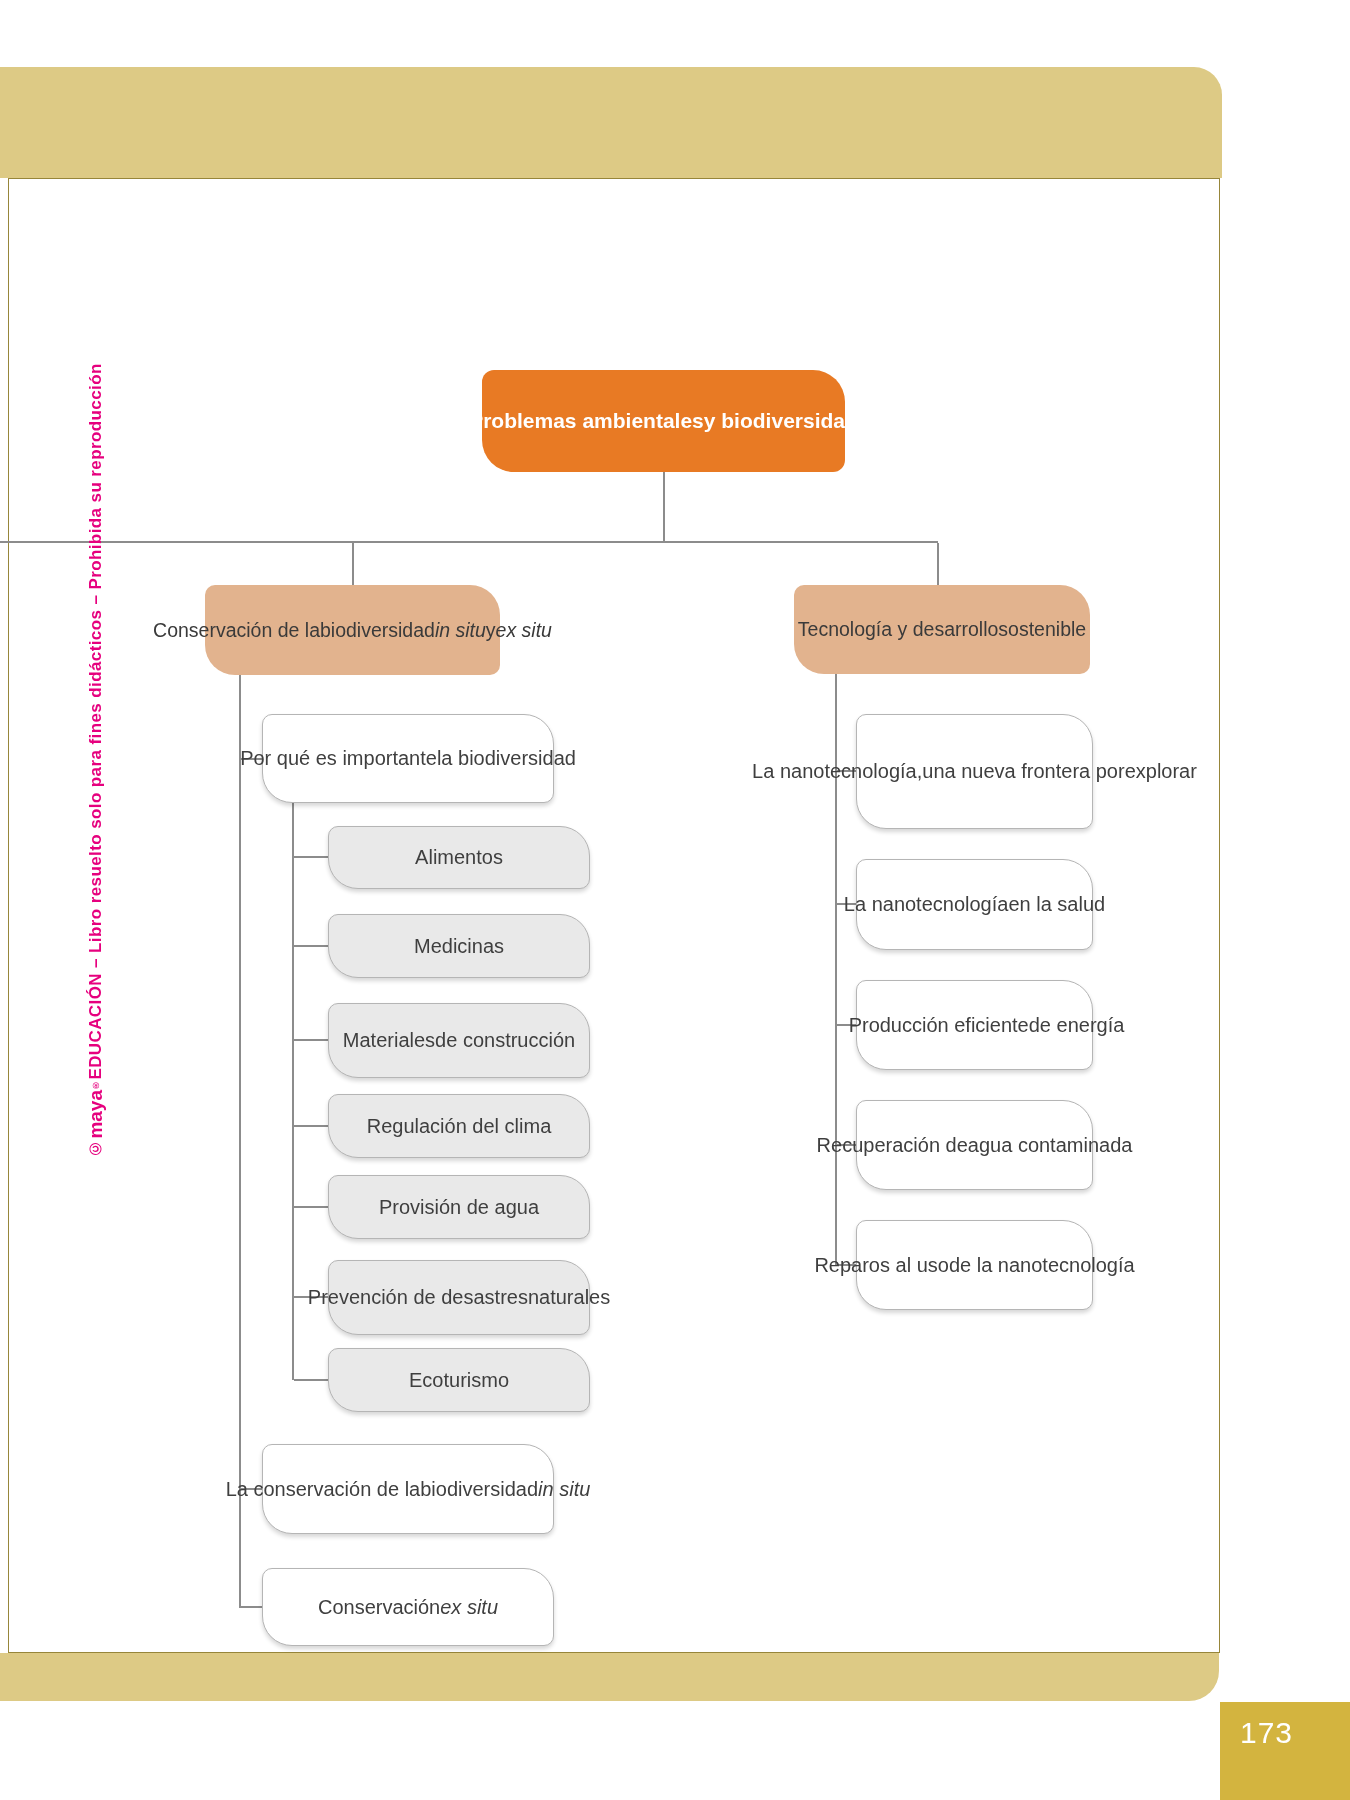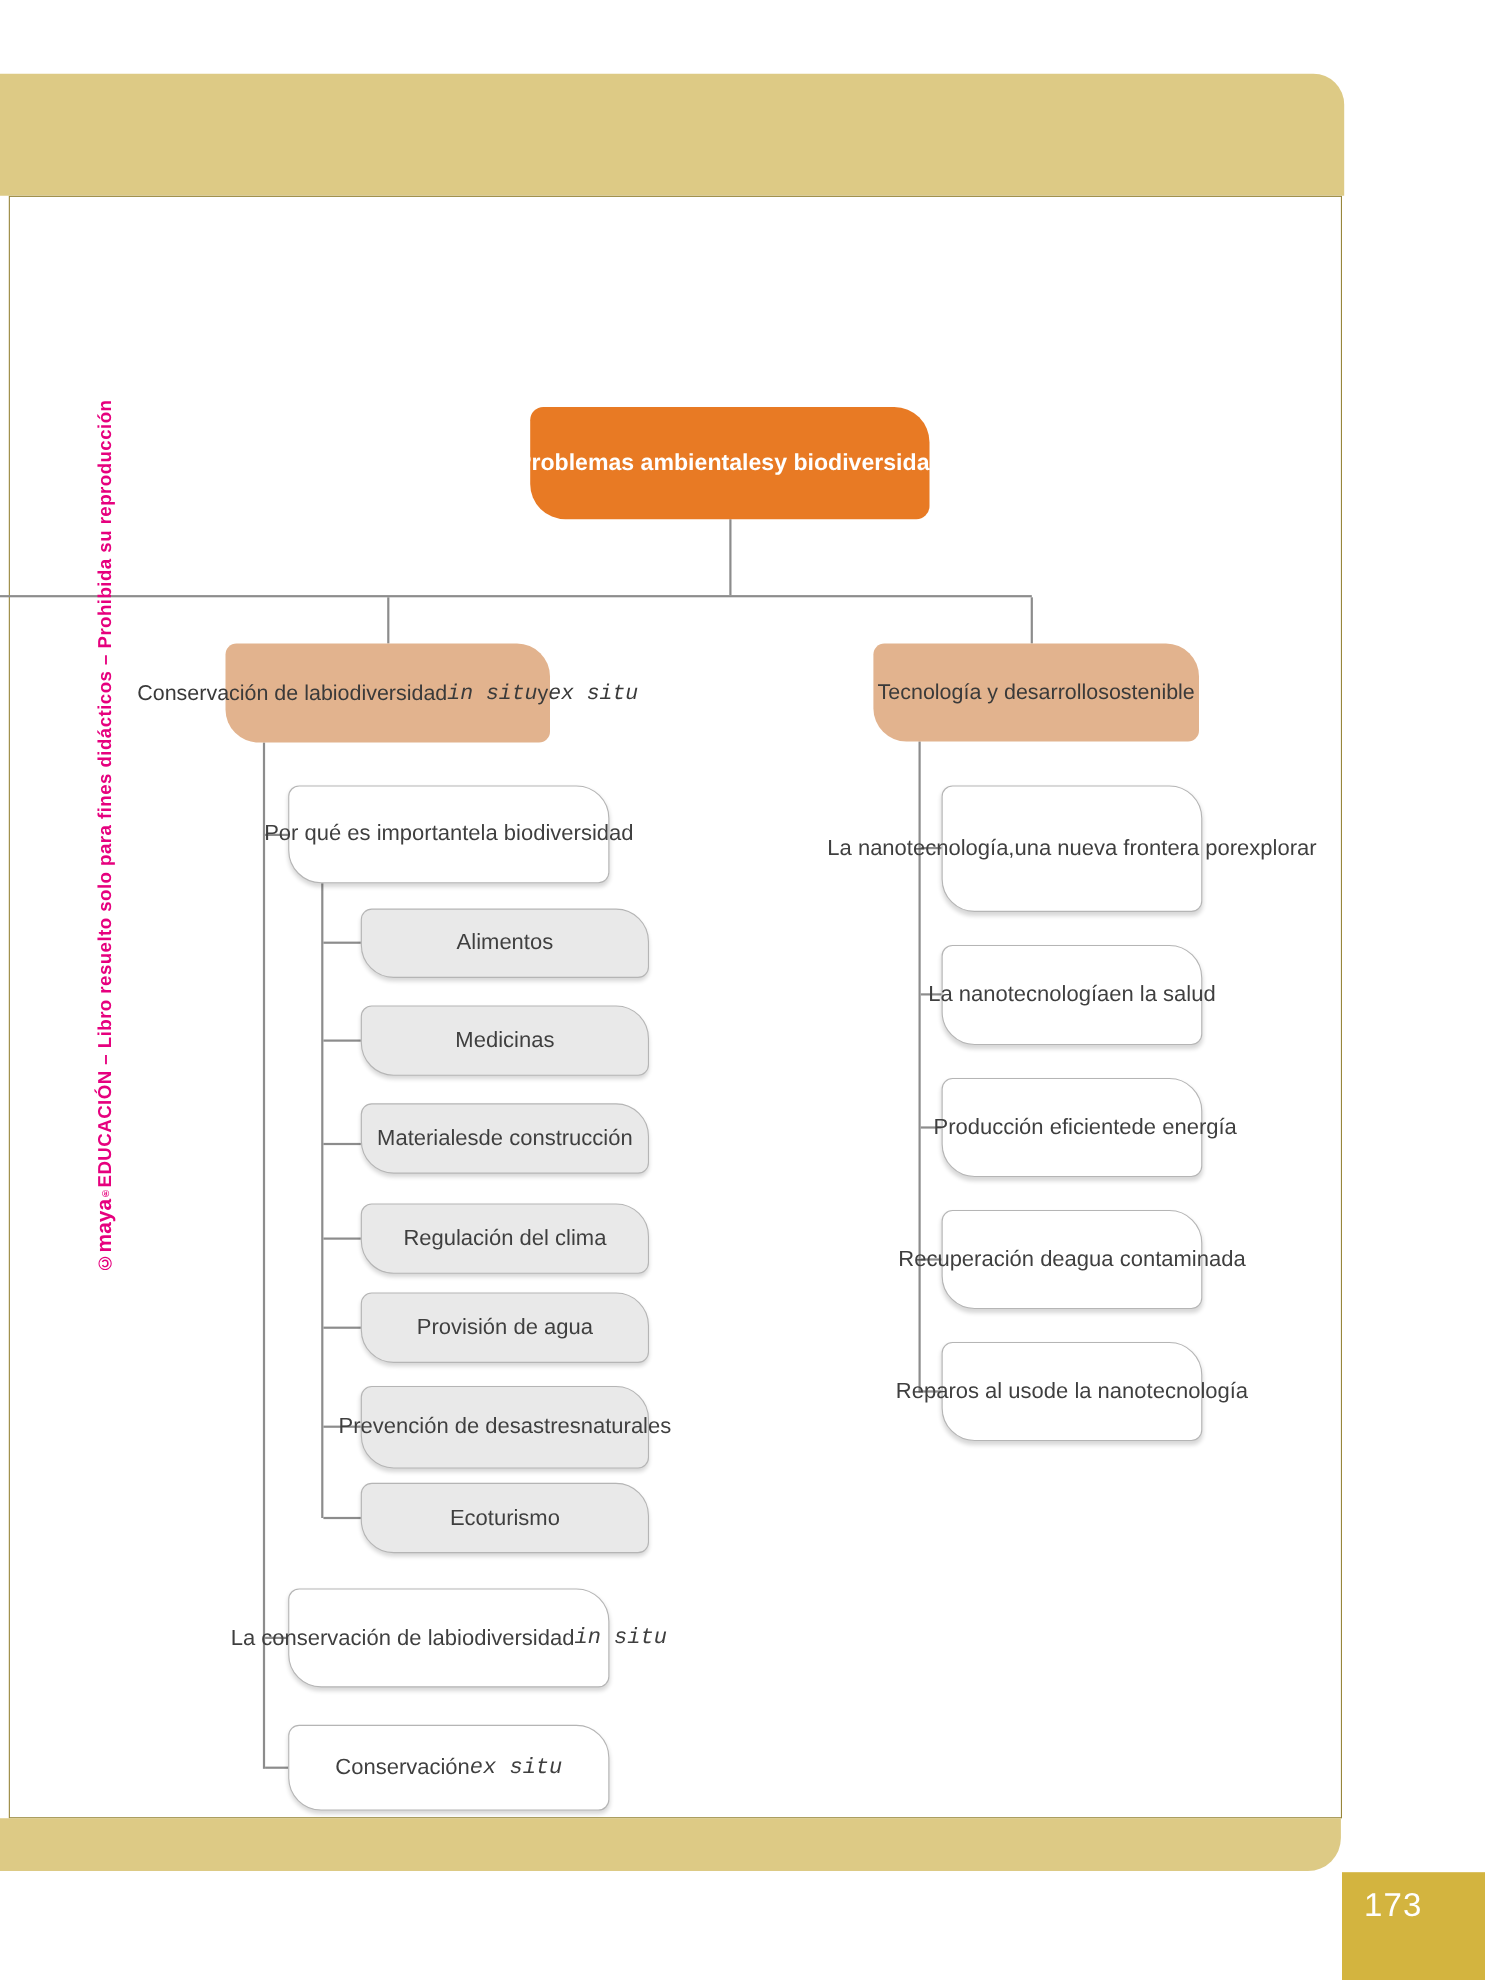--- a/index.html
+++ b/index.html
@@ -12,21 +12,21 @@
   .band-bottom{position:absolute;left:0;top:1653px;width:1219px;height:48px;
         background:var(--tan-band);border-radius:0 0 30px 0;}
   .page-num{position:absolute;left:1220px;top:1702px;width:130px;height:98px;
         background:var(--gold);color:#fff;font-size:30px;box-sizing:border-box;
         padding:14px 0 0 20px;letter-spacing:1px;}
   .tree-layer{position:absolute;left:0;top:0;width:100%;height:100%;margin-top:32px;}
   .connector{position:absolute;background:var(--line);}
   .node{position:absolute;display:flex;align-items:center;justify-content:center;
         text-align:center;white-space:nowrap;box-sizing:border-box;
         border-radius:10px 30px 10px 30px;}
-  .node i{font-style:italic;font-family:Liberation Mono, monospace;}
+  .node i{font-style:italic;}
   .node.root{background:var(--orange);color:#fff;font-weight:bold;font-size:21px;
         line-height:1.5;border-radius:12px 32px 12px 32px;}
   .node.branch{background:var(--tan-node);color:#3a3a3a;font-size:19.5px;line-height:1.55;}
   .node.leaf-white,.node.leaf-gray{border:1.5px solid var(--box-border);
         font-size:20px;line-height:1.45;color:var(--text);
         box-shadow:0 3px 4px rgba(0,0,0,0.16);}
   .node.leaf-white{background:#fff;}
   .node.leaf-gray{background:var(--gray-fill);}
   .watermark{position:absolute;left:86px;top:438px;height:720px;z-index:6;
         writing-mode:vertical-rl;transform:rotate(180deg);
@@ -86,21 +86,21 @@
         <span>Por qué es importante</span>
         <br>
         <span>la biodiversidad</span>
       </div>
       <div class="node leaf-gray" style="left: 328px; top: 794px; width: 262px; height: 63px;">
         <span>Alimentos</span>
       </div>
       <div class="node leaf-gray" style="left: 328px; top: 882px; width: 262px; height: 64px;">
         <span>Medicinas</span>
       </div>
-      <div class="node leaf-gray" style="left: 328px; top: 971px; width: 262px; height: 64px;">
+      <div class="node leaf-gray" style="left: 328px; top: 971px; width: 262px; height: 75px;">
         <span>Materiales</span>
         <br>
         <span>de construcción</span>
       </div>
       <div class="node leaf-gray" style="left: 328px; top: 1062px; width: 262px; height: 64px;">
         <span>Regulación del clima</span>
       </div>
       <div class="node leaf-gray" style="left: 328px; top: 1143px; width: 262px; height: 64px;">
         <span>Provisión de agua</span>
       </div>

